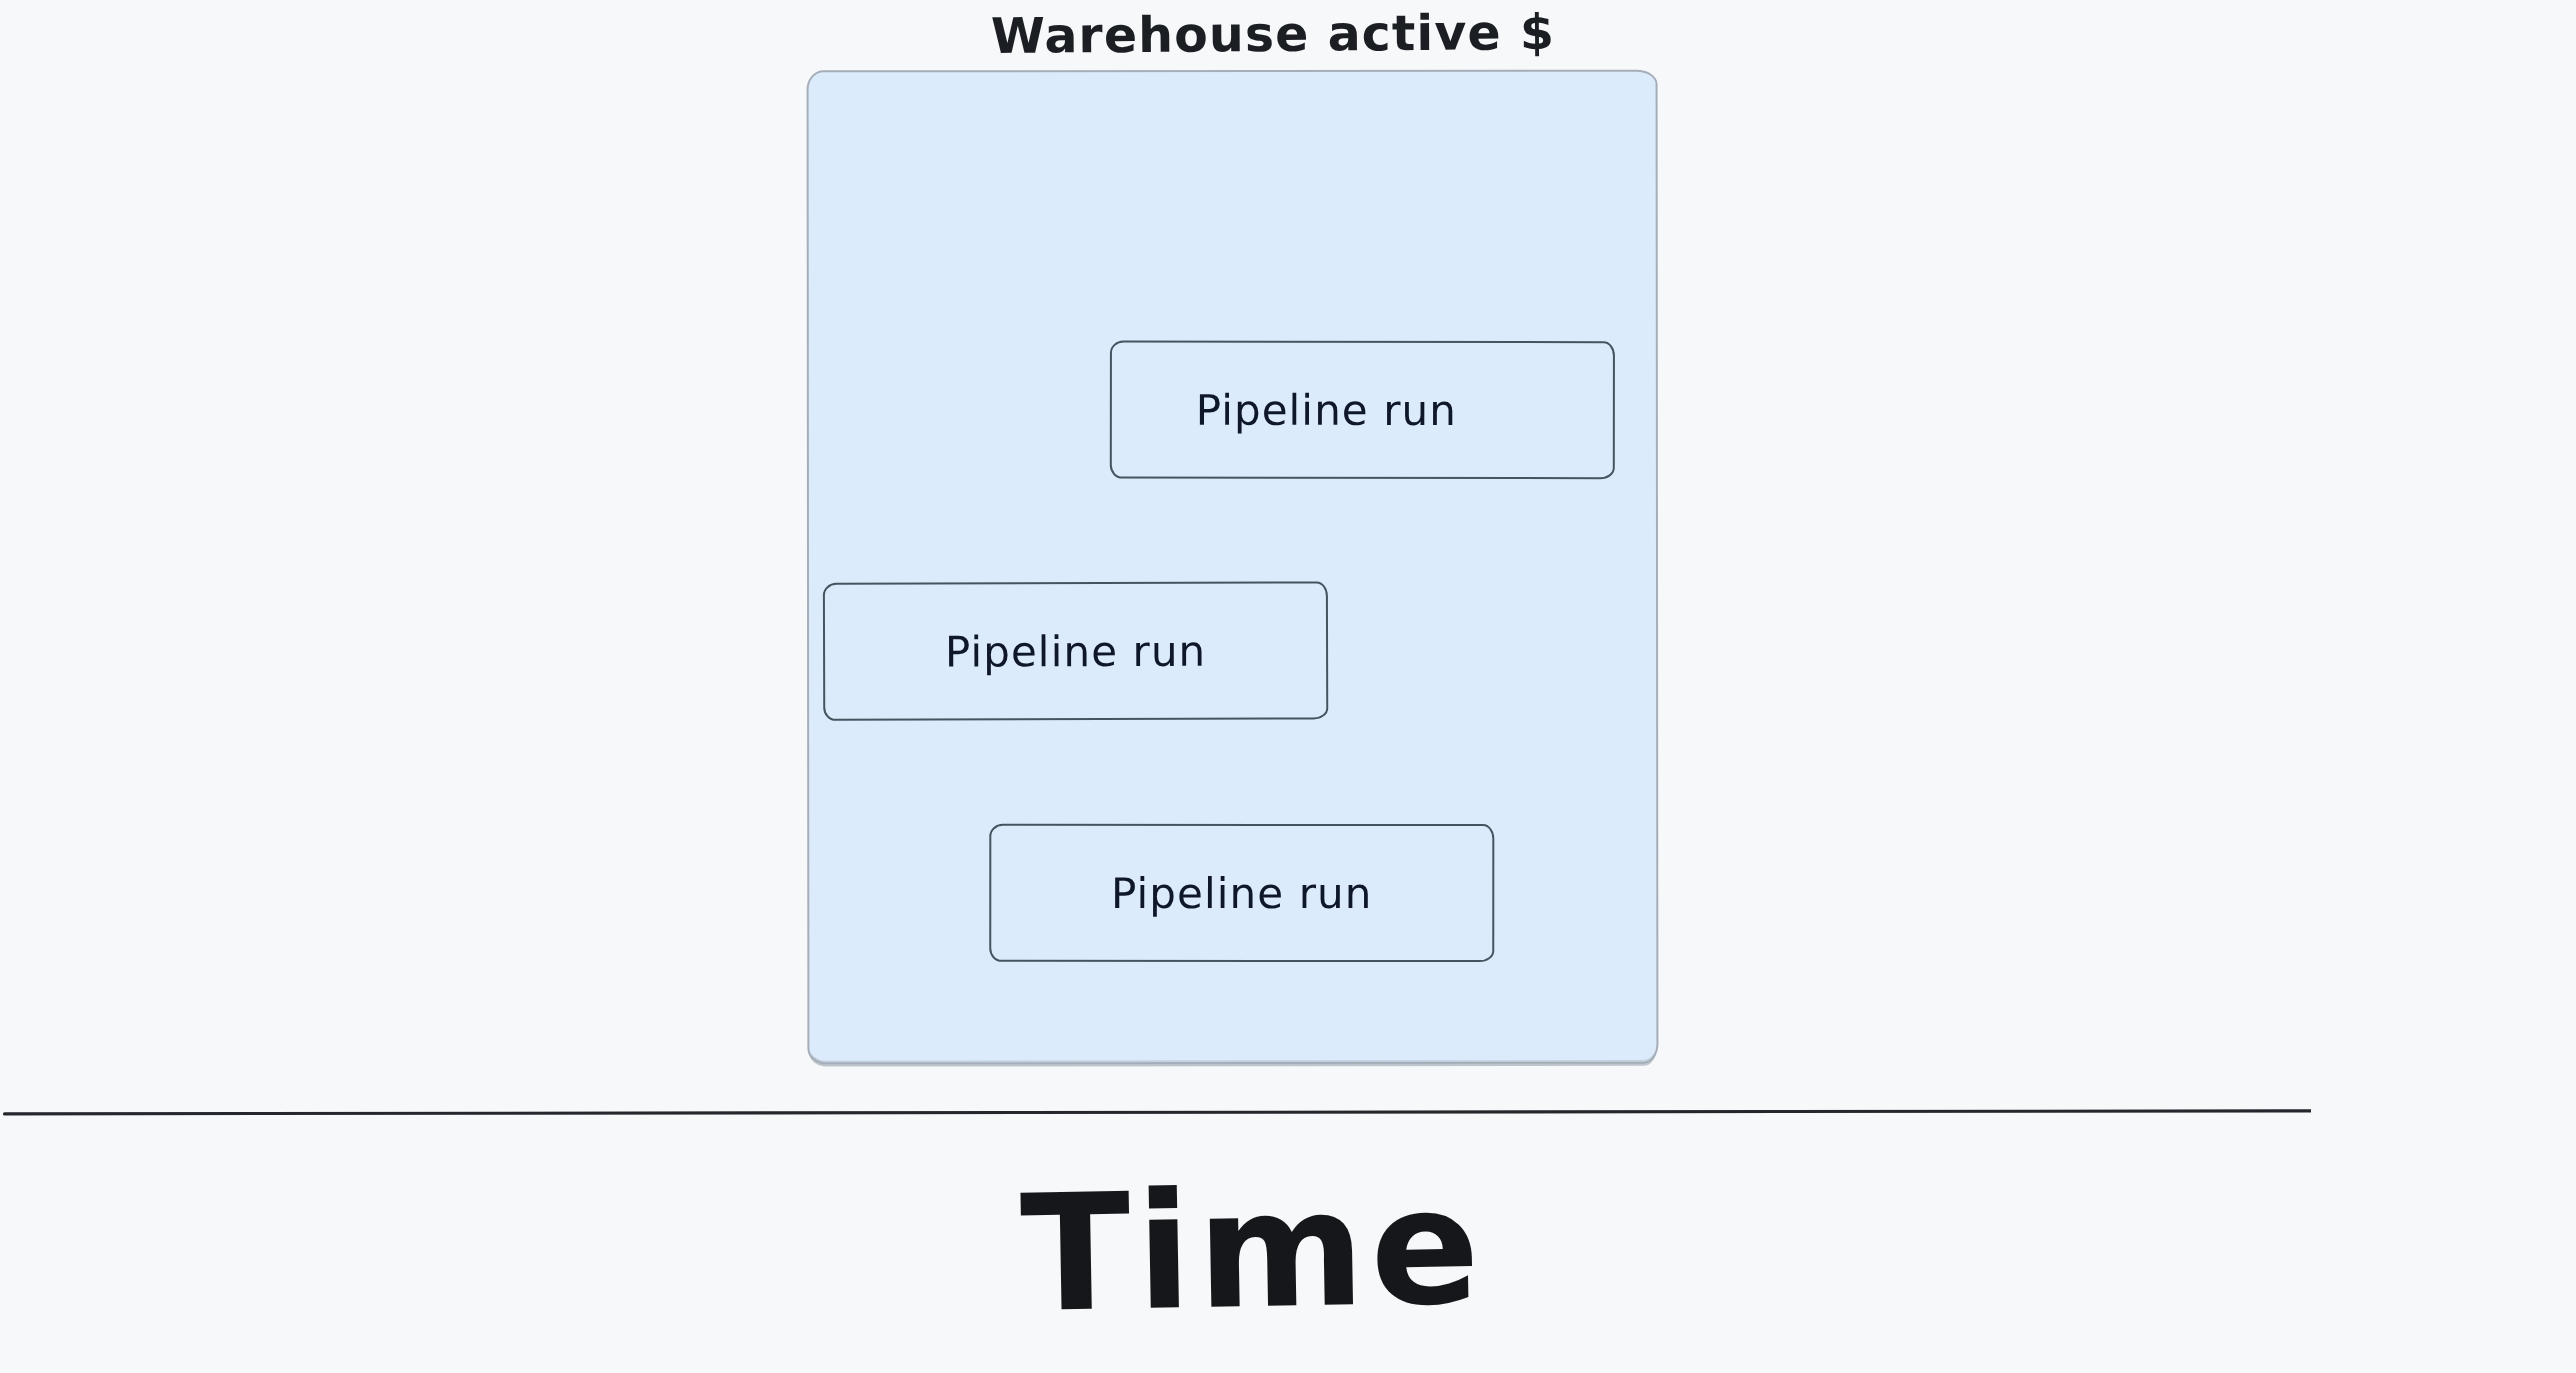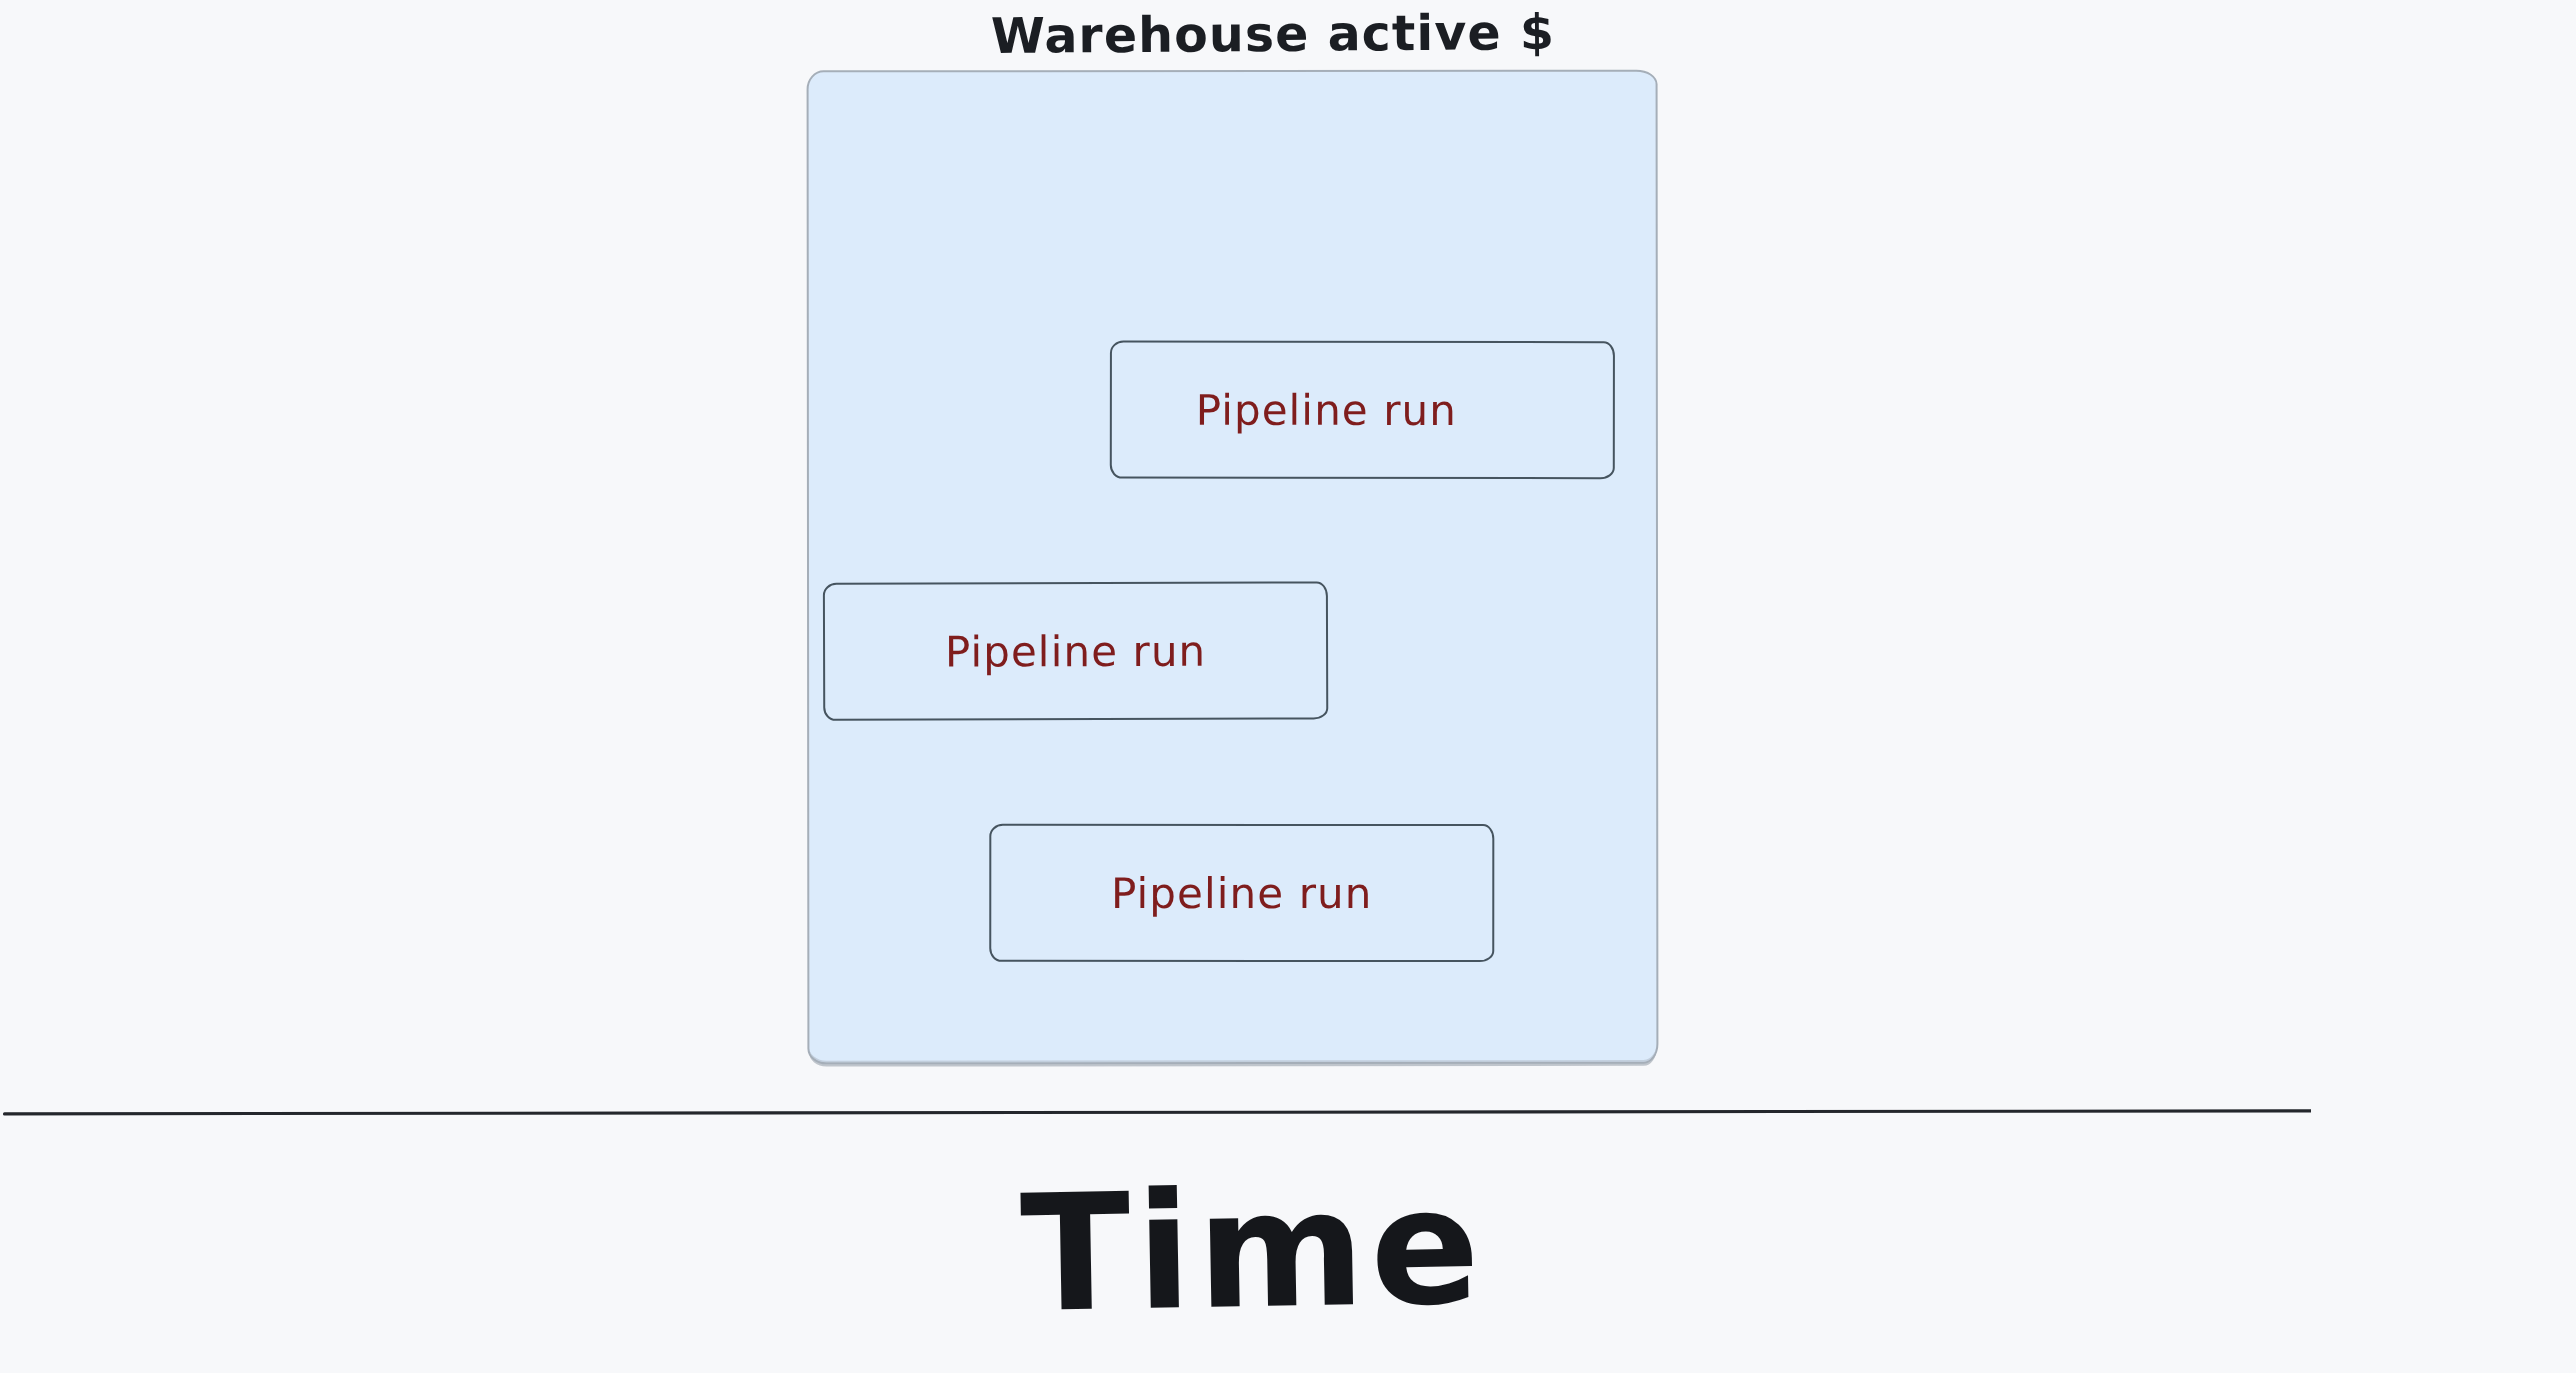--- a/index.html
+++ b/index.html
@@ -54,21 +54,21 @@
     border: 2.2px solid #46545f;
     border-radius: 13.5px 11.2px 14.6px 12.3px / 12.3px 14.6px 11.2px 13.5px;
     display: flex;
     align-items: center;
     justify-content: center;
     background: transparent;
   }
   .pipeline-box .pipeline-label {
     font-size: 42px;
     letter-spacing: 1.1px;
-    color: #7f1d1d;
+    color: #0f172a;
     white-space: nowrap;
   }
   .pb1 { left: 301px; top: 269px;  transform: rotate(0.12deg); }
   .pb1 .pipeline-label { transform: translateX(-36px); }
   .pb2 { left: 13.5px;  top: 510px;  transform: rotate(-0.12deg); }
   .pb3 { left: 180px; top: 752px; transform: rotate(0.08deg); }
 
   
   .axis-svg {
     position: absolute;

